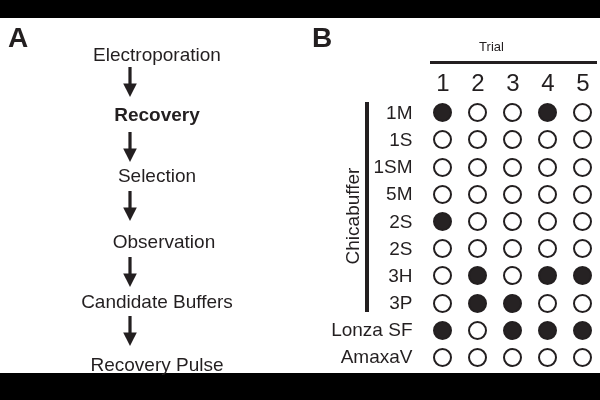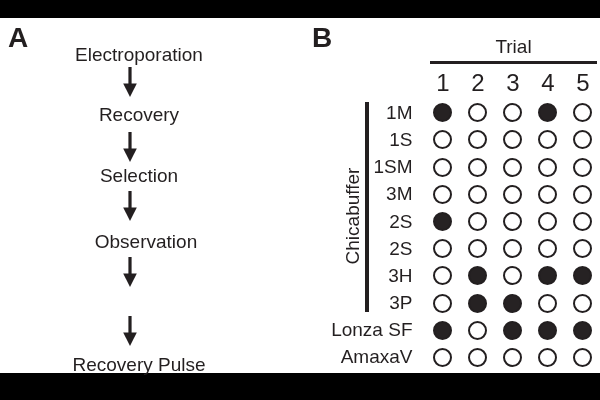--- a/index.html
+++ b/index.html
@@ -26,48 +26,48 @@
     font-size: 28px;
     font-weight: bold;
     line-height: 28px;
   }
   #label-a { left: 8px; top: 6px; }
   #label-b { left: 312px; top: 6px; }
 
   
   .flow-step {
     position: absolute;
-    left: 0;
+    left: 18px;
     width: 260px;
     text-align: center;
     font-size: 19px;
     line-height: 22px;
     white-space: nowrap;
     padding-left: 9px;
   }
   #fs0 { top: 26px; }
-  #fs1 { top: 86px; }
+  #fs1 { top: 86px; font-weight: bold; }
   #fs2 { top: 147px; text-align: center; }
   #fs3 { top: 213px; margin-left: 7px; }
   #fs4 { top: 273px; }
   #fs5 { top: 336px; }
   .flow-arrow { position: absolute; left: 122px; width: 16px; height: 30px; }
   #fa0 { top: 49px; }
   #fa1 { top: 114px; }
   #fa2 { top: 173px; }
   #fa3 { top: 239px; }
   #fa4 { top: 298px; }
 
   
   #trial-label {
     position: absolute;
-    left: 430px; top: 18px;
+    left: 408px; top: 18px;
     width: 167px;
     text-align: center;
-    font-size: 19px;
+    font-size: 13px;
     line-height: 22px;
   }
   #trial-line {
     position: absolute;
     left: 430px; top: 43px;
     width: 167px; height: 2.5px;
     background: #231f20;
   }
   #trial-numbers {
     position: absolute;
@@ -146,20 +146,21 @@
     <div id="fs2" class="flow-step">Selection</div>
     <svg id="fa2" class="flow-arrow" viewBox="0 0 16 30">
       <line x1="8" y1="0" x2="8" y2="19" stroke="#231f20" stroke-width="3.2"></line>
       <polygon points="1.2,16.5 14.8,16.5 8,30" fill="#231f20"></polygon>
     </svg>
     <div id="fs3" class="flow-step">Observation</div>
     <svg id="fa3" class="flow-arrow" viewBox="0 0 16 30">
       <line x1="8" y1="0" x2="8" y2="19" stroke="#231f20" stroke-width="3.2"></line>
       <polygon points="1.2,16.5 14.8,16.5 8,30" fill="#231f20"></polygon>
     </svg>
+    <div id="fs4" class="flow-step">Candidate Buffers</div>
     <svg id="fa4" class="flow-arrow" viewBox="0 0 16 30">
       <line x1="8" y1="0" x2="8" y2="19" stroke="#231f20" stroke-width="3.2"></line>
       <polygon points="1.2,16.5 14.8,16.5 8,30" fill="#231f20"></polygon>
     </svg>
     <div id="fs5" class="flow-step">Recovery Pulse</div>
 
     <div id="label-b" class="panel-label">B</div>
 
     <div id="trial-label">Trial</div>
     <div id="trial-line"></div>
@@ -229,21 +230,21 @@
             </div>
             <div class="dot-cell">
               <div class="dot"></div>
             </div>
             <div class="dot-cell">
               <div class="dot"></div>
             </div>
           </div>
         </div>
         <div class="dot-row">
-          <div class="row-label">3M</div>
+          <div class="row-label">5M</div>
           <div class="dot-cells">
             <div class="dot-cell">
               <div class="dot"></div>
             </div>
             <div class="dot-cell">
               <div class="dot"></div>
             </div>
             <div class="dot-cell">
               <div class="dot"></div>
             </div>

